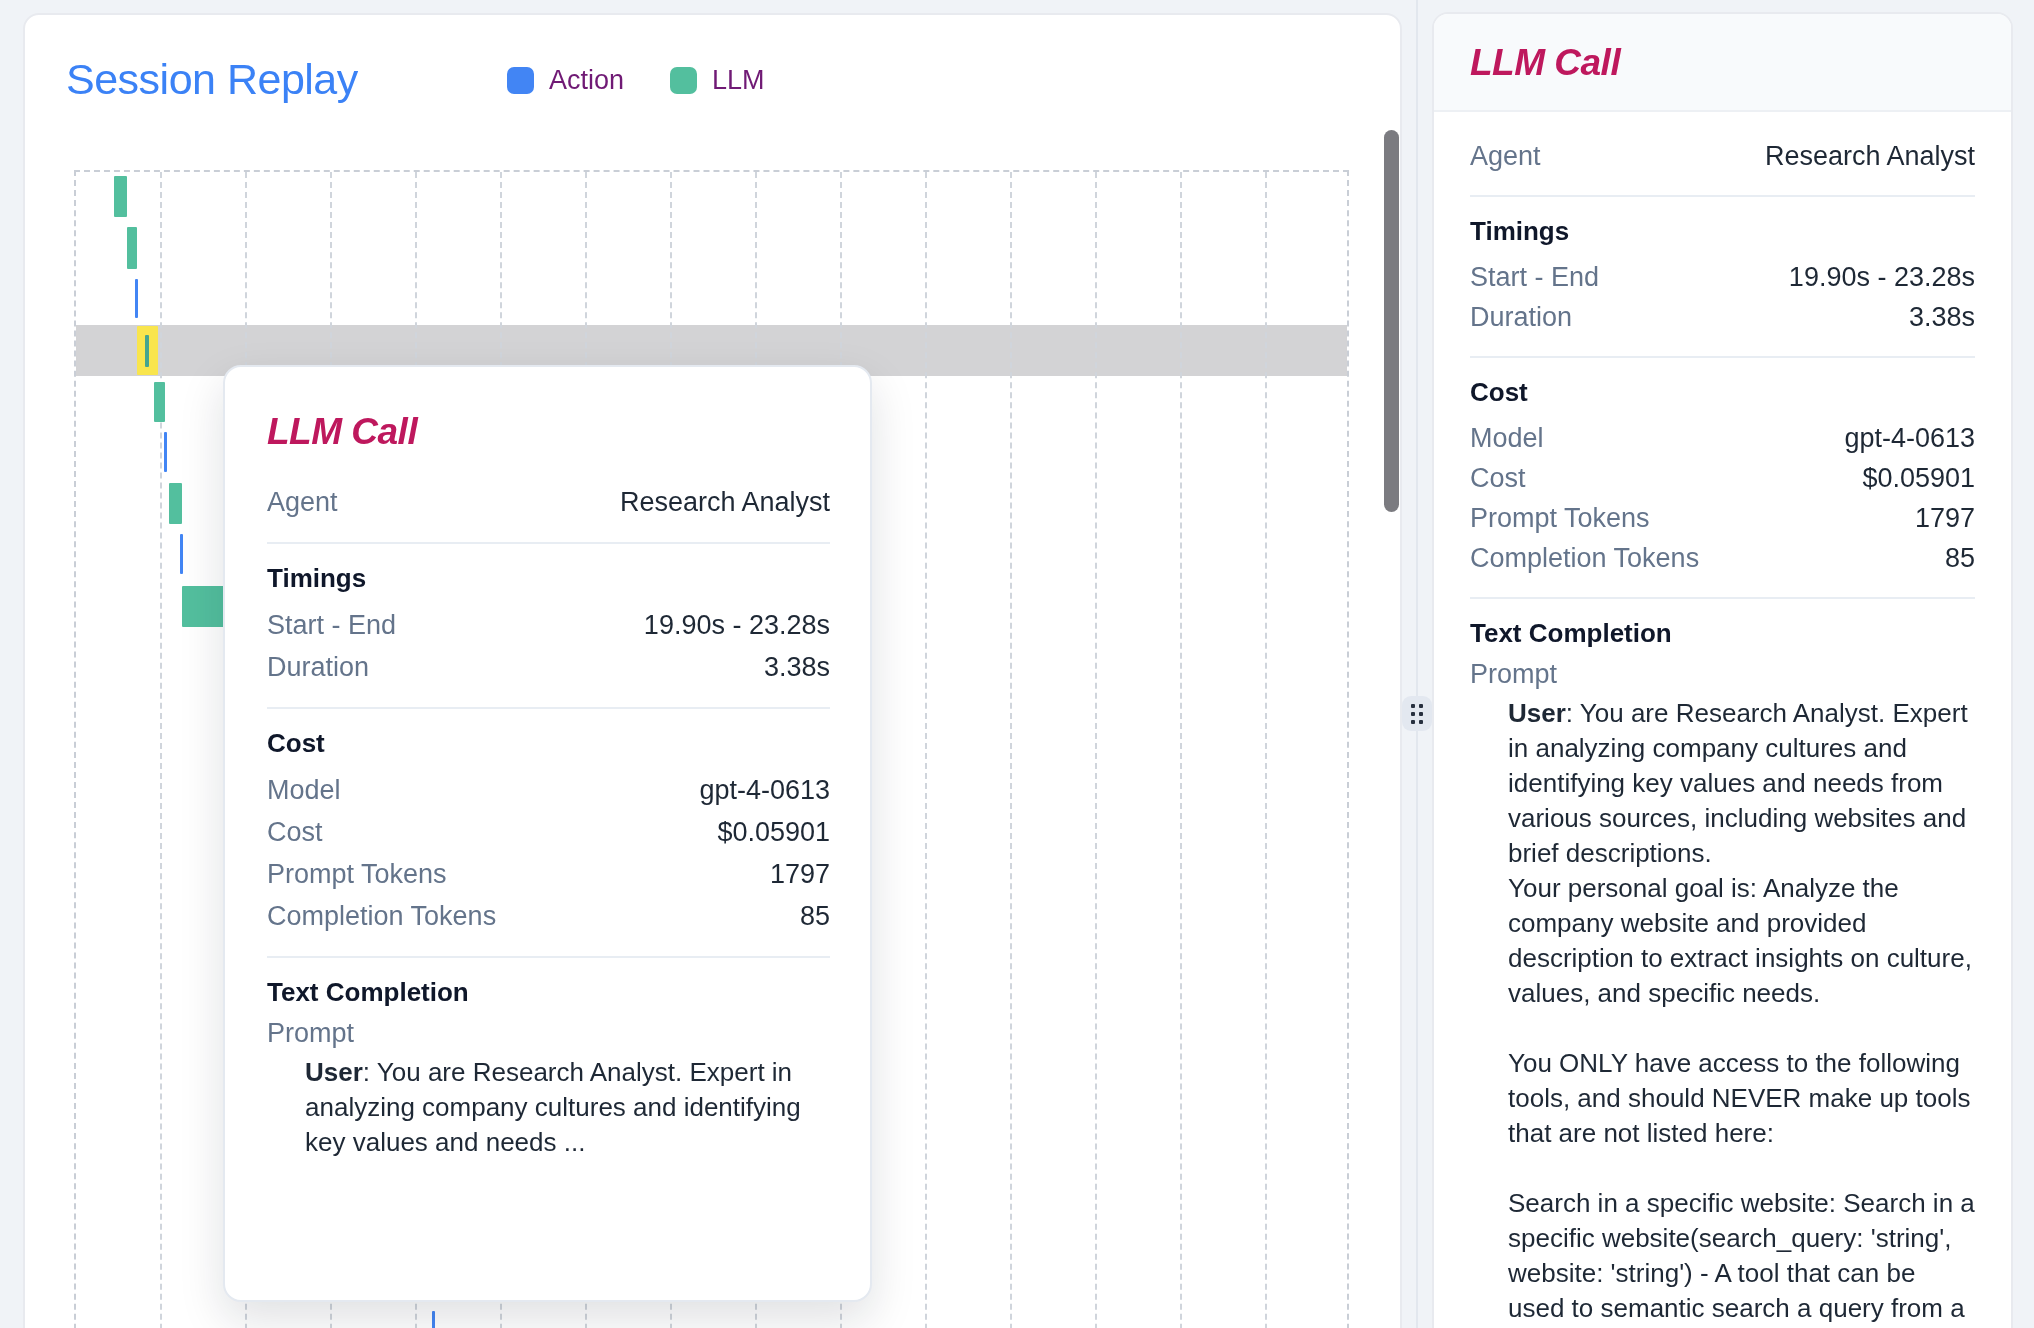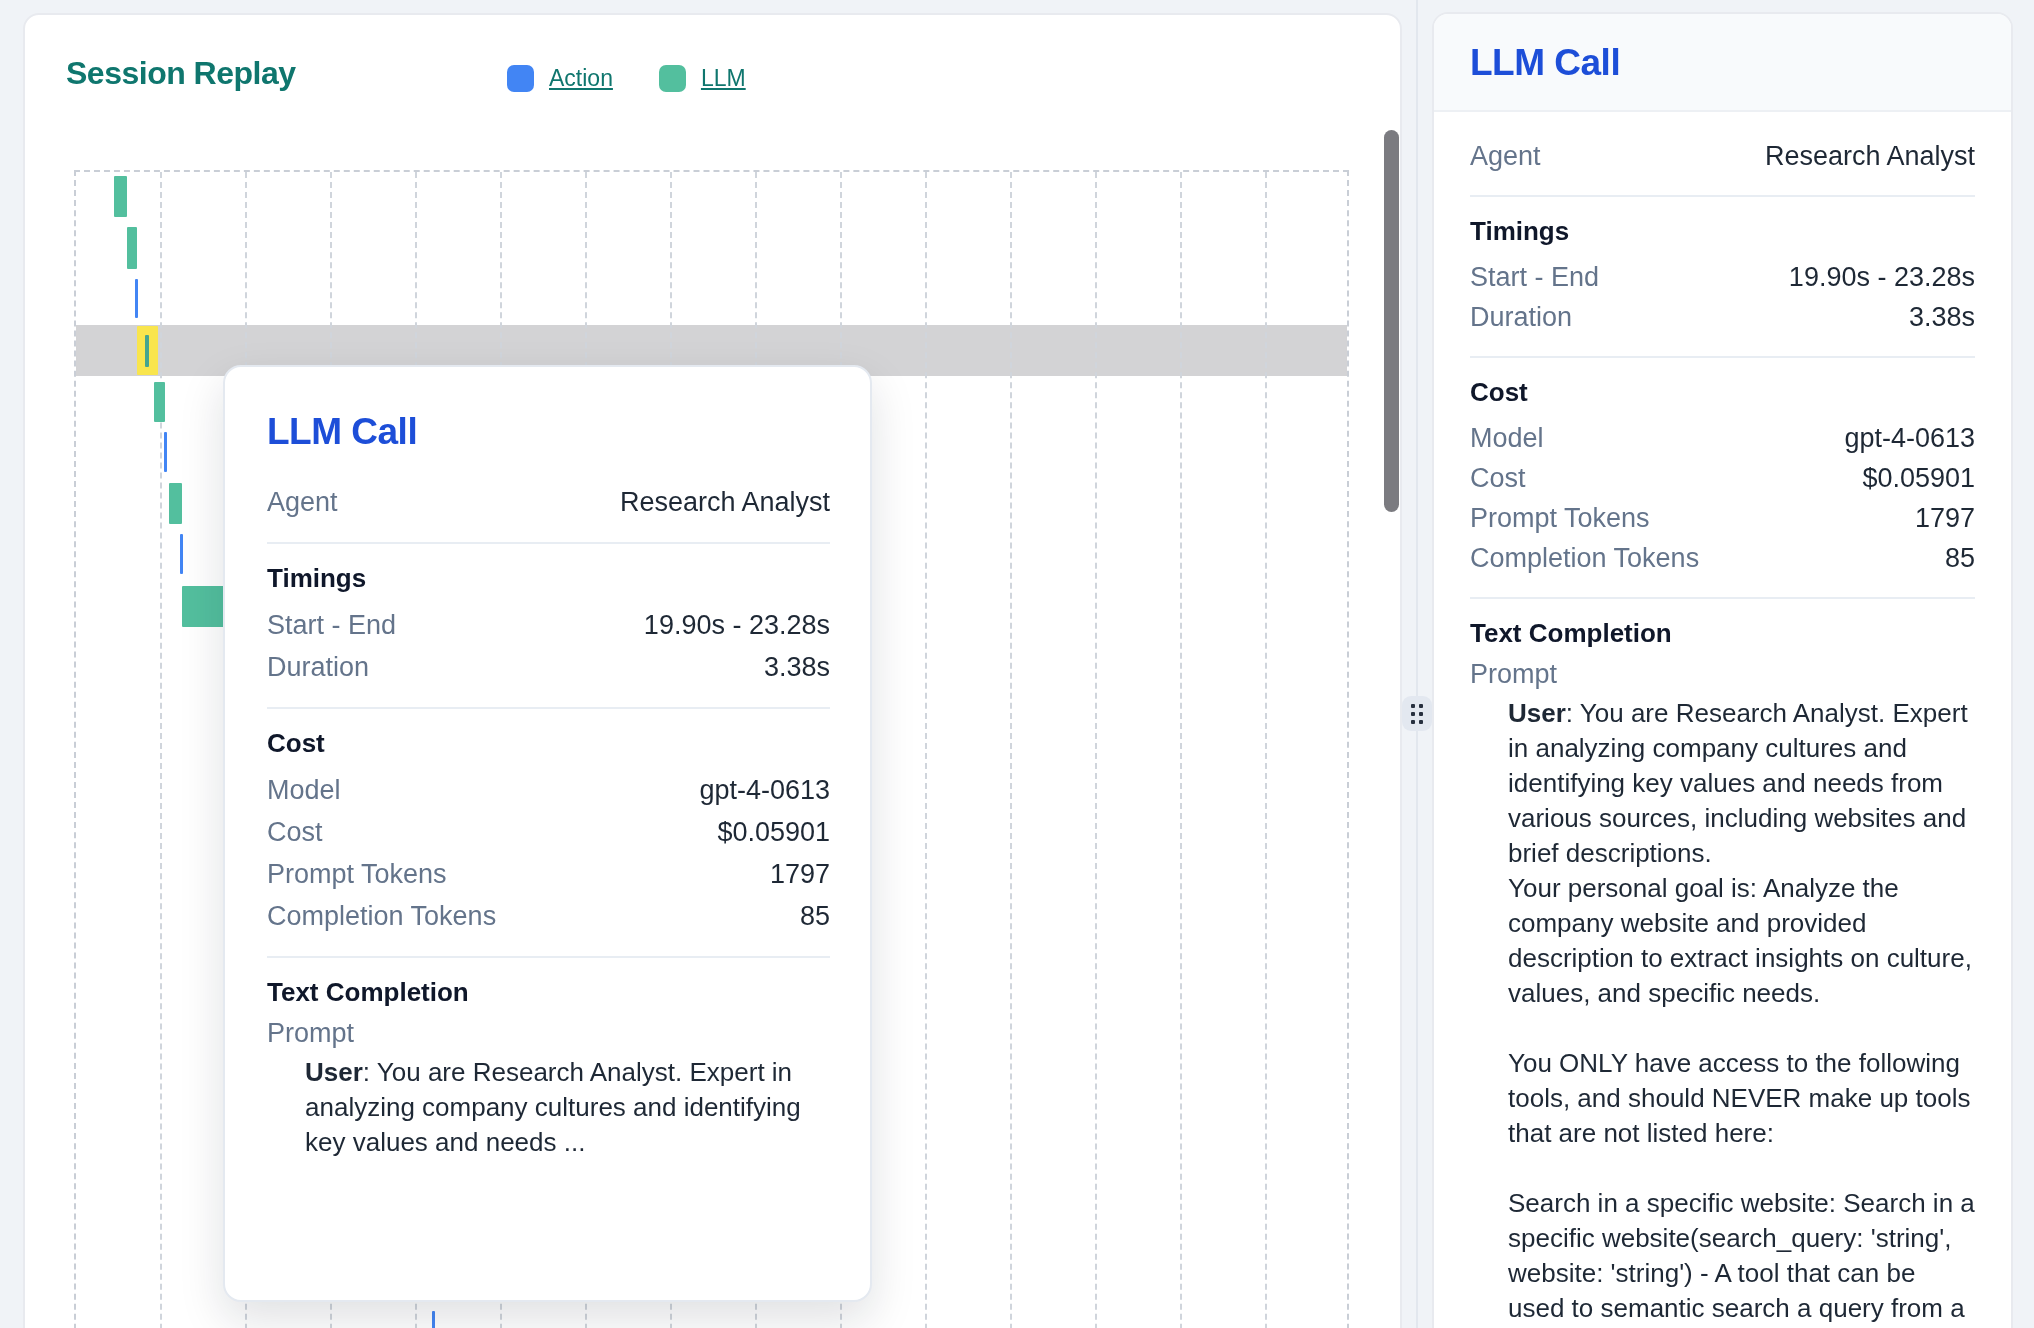--- a/index.html
+++ b/index.html
@@ -10,43 +10,43 @@
     position:relative;
     color:#1e2835;
   }
   
   .left-card {
     position:absolute; left:23px; top:13px; width:1379px; height:1390px;
     background:#ffffff; border:2px solid #e8eaef; border-radius:16px;
   }
   .card-title {
     position:absolute; left:41px; top:40px;
-    font-size:32px; font-weight:700; color:#0f766e; letter-spacing:-0.5px;
+    font-size:43px; font-weight:400; color:#3b82f6; letter-spacing:-0.5px;
   }
   .legend { position:absolute; left:482px; top:50px; display:flex; gap:46px; align-items:center; }
   .legend-item { display:flex; align-items:center; gap:15px; }
   .legend-swatch { width:27px; height:27px; border-radius:7px; }
-  .legend-label { font-size:23px; color:#0f766e;text-decoration:underline; }
+  .legend-label { font-size:27px; color:#701a75; }
   
   .grid {
     position:absolute; left:49px; top:155px; width:1275px; height:1240px;
     border-top:2px dashed #c9ced6; border-left:2px dashed #c9ced6; border-right:2px dashed #c9ced6;
   }
   .gridline { position:absolute; top:0; bottom:0; width:0; border-left:2px dashed #d0d5dc; }
   .highlight-band { position:absolute; left:0; right:0; }
   .bar { position:absolute; border-radius:1px; }
   .scroll-thumb { position:absolute; border-radius:9px; }
   
   .tooltip {
     position:absolute; left:223px; top:365px; width:649px; height:937px;
     background:#ffffff; border:2px solid #e4e9f0; border-radius:18px;
     box-shadow:0 18px 45px rgba(15,23,42,0.13);
     padding:44px 40px 30px 42px; z-index:6;
   }
-  .detail-title { font-size:37px; font-weight:700; color:#1d4ed8; letter-spacing:-0.5px; }
+  .detail-title { font-size:37px; font-weight:700; color:#be185d; letter-spacing:-0.5px;font-style:italic; }
   .tooltip .detail-title { margin-bottom:28px; }
   .kv-row { display:flex; justify-content:space-between; align-items:baseline; font-size:27px; line-height:42px; }
   .kv-label { color:#64748b; }
   .kv-value { color:#1e2835; text-align:right; }
   .rule { border:0; border-top:2px solid #e8edf3; margin:19px 0; }
   .section-h { font-size:26px; font-weight:700; color:#0f172a; margin:16px 0 10px; }
   .sub-label { font-size:27px; color:#64748b; margin:8px 0 6px; }
   .msg { margin-left:38px; font-size:26px; line-height:35px; color:#1e2835; white-space:pre-wrap; }
   .msg b { font-weight:700;text-align:center; }
   

